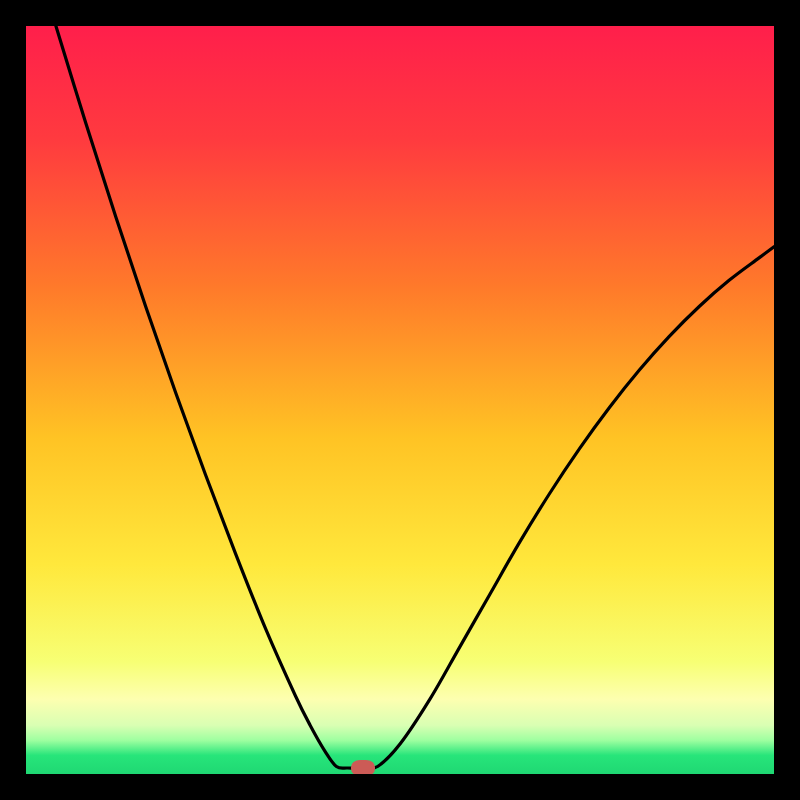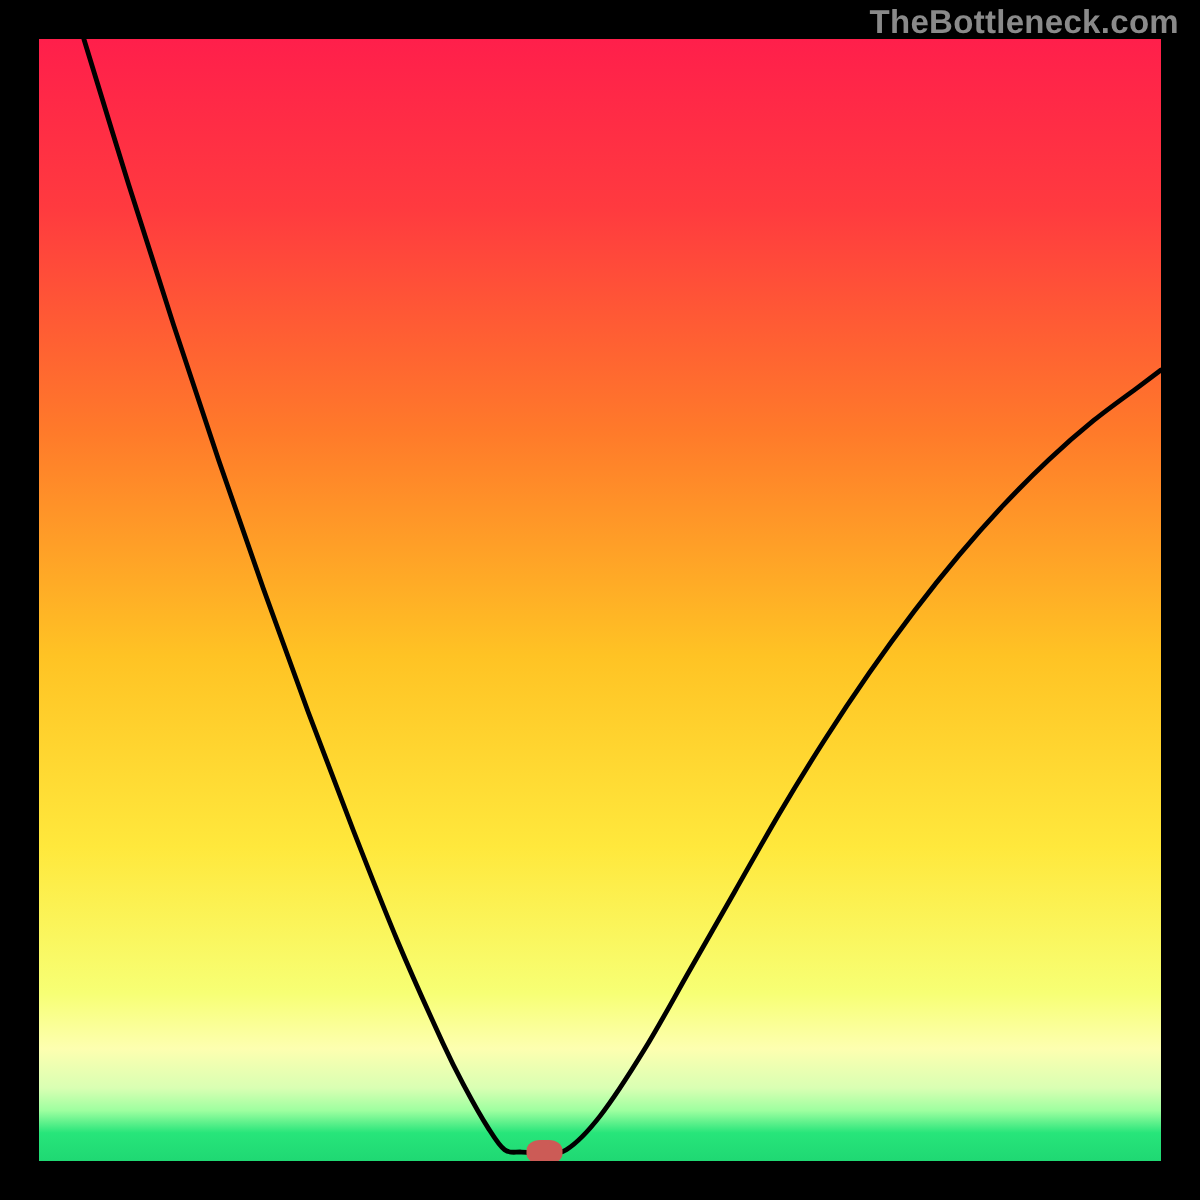--- a/index.html
+++ b/index.html
@@ -50,21 +50,20 @@
     height: 16px;
     border-radius: 9px / 7px;
     background: #cc5b56;
     transform: translate(-50%, -50%);
   }
 </style>
 </head>
 <body>
 
 <div class="frame">
-  <div class="watermark">TheBottleneck.com</div>
   <div class="plot" id="plot">
     <svg class="bg-gradient" id="bg" width="748" height="748" viewBox="0 0 748 748" preserveAspectRatio="none">
       <defs>
         <linearGradient id="grad" x1="0" y1="0" x2="0" y2="1">
             <stop offset="0%" stop-color="#ff1f4b"></stop>
             <stop offset="15%" stop-color="#ff3a3f"></stop>
             <stop offset="35%" stop-color="#ff7a2a"></stop>
             <stop offset="55.00000000000001%" stop-color="#ffc324"></stop>
             <stop offset="72%" stop-color="#ffe83c"></stop>
             <stop offset="85%" stop-color="#f7ff74"></stop>

